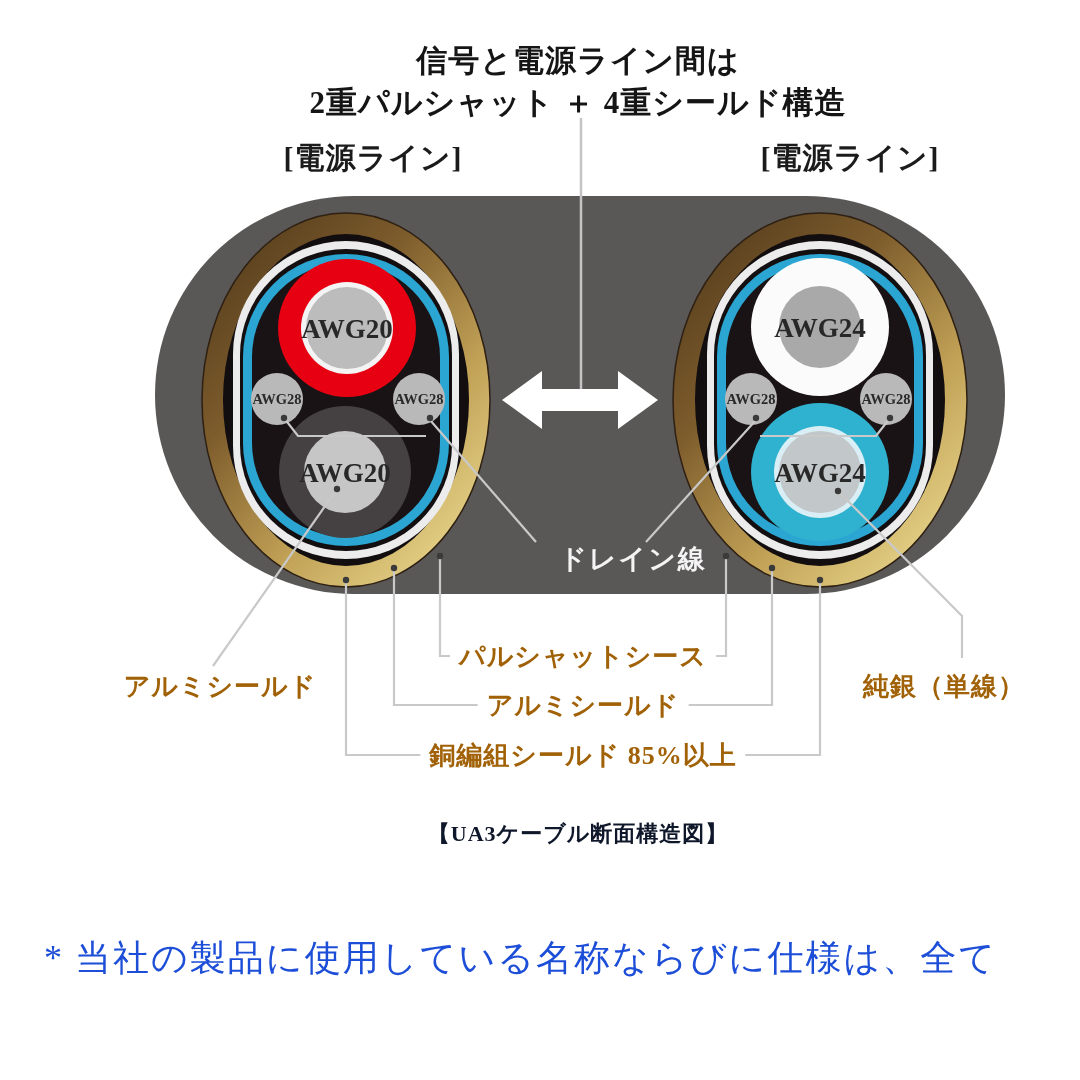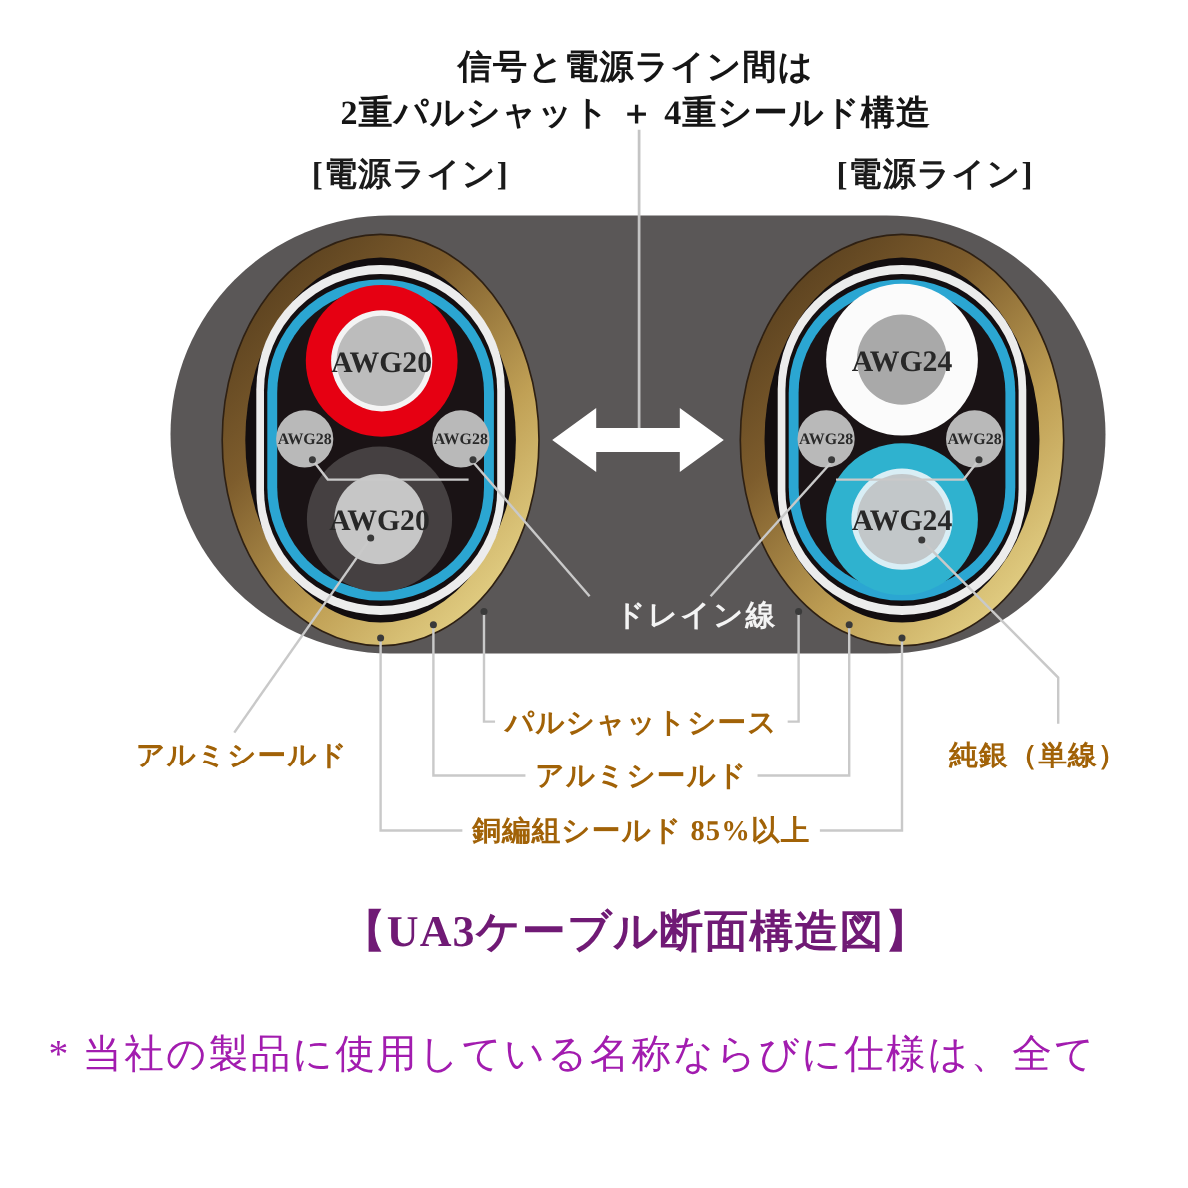--- a/index.html
+++ b/index.html
@@ -7,22 +7,22 @@
     position:relative;width:1080px;height:1080px;background:#ffffff;overflow:hidden;
     font-family:Liberation Serif, serif;color:#1c1c1c;
   }
   .abs{position:absolute;white-space:nowrap;}
   .ctr{transform:translateX(-50%);}
   .title-line{font-size:31px;font-weight:bold;color:#151515;letter-spacing:1px;}
   .bracket-label{font-size:30px;font-weight:bold;color:#1b1b1b;letter-spacing:1px;margin-left:32px;}
   .callout{font-size:26px;font-weight:bold;color:#a16207;letter-spacing:1px;line-height:1.1;}
   .on-white-bg{background:#ffffff;padding:1px 9px;}
   .drain-label{font-size:27px;font-weight:bold;color:#f4f4f4;letter-spacing:2px;}
-  .caption{font-size:40px;font-weight:bold;color:#701a75;letter-spacing:1px;}
-  .footnote-line{font-size:36px;font-weight:400;color:#a21caf;letter-spacing:2px;}
+  .caption{font-size:22px;font-weight:bold;color:#0f172a;letter-spacing:1px;}
+  .footnote-line{font-size:36px;font-weight:400;color:#1d4ed8;letter-spacing:2px;}
   svg{position:absolute;left:0;top:0;}
 </style>
 </head>
 <body>
 
 <div class="stage">
 
   <div class="abs ctr title-line" style="left:578px;top:40px;">信号と電源ライン間は</div>
   <div class="abs ctr title-line" style="left:578px;top:82px;">2重パルシャット ＋ 4重シールド構造</div>
 

